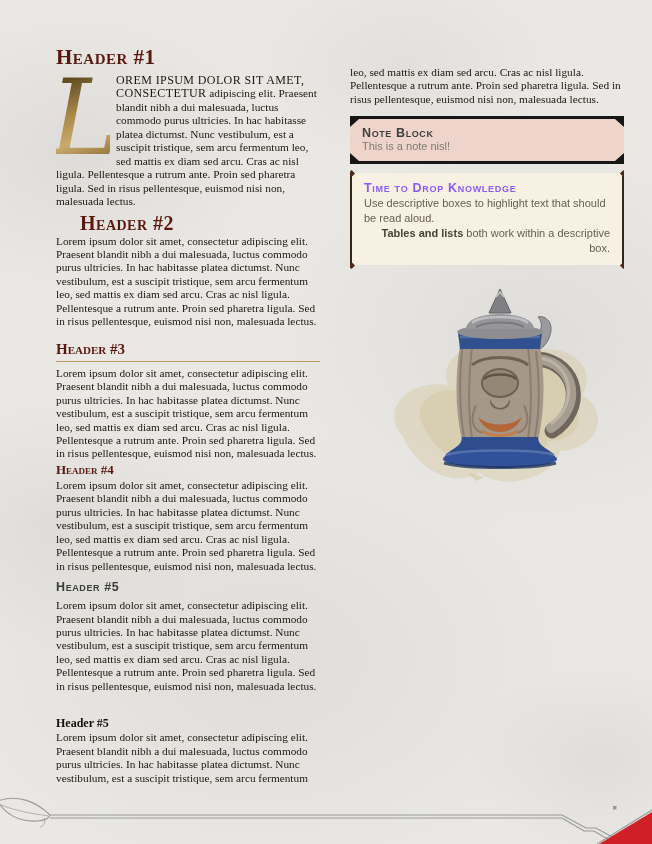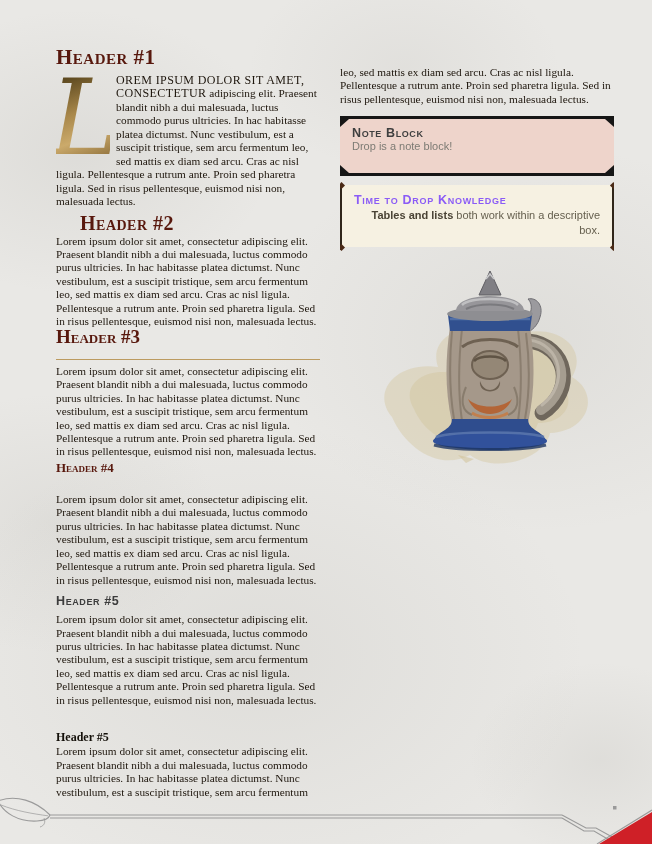--- a/index.html
+++ b/index.html
@@ -13,28 +13,28 @@
       radial-gradient(ellipse 300px 220px at 12% 18%, rgba(150,148,140,.14), transparent 65%),
       radial-gradient(ellipse 420px 300px at 82% 40%, rgba(148,146,138,.12), transparent 65%),
       radial-gradient(ellipse 500px 360px at 40% 78%, rgba(152,150,142,.13), transparent 65%),
       radial-gradient(ellipse 240px 160px at 62% 8%,  rgba(155,152,145,.10), transparent 65%),
       radial-gradient(ellipse 260px 200px at 8% 62%,  rgba(150,148,140,.12), transparent 65%),
       radial-gradient(ellipse 200px 150px at 92% 90%, rgba(148,146,138,.12), transparent 65%);
   }
 
   .col { position:absolute; overflow:hidden; }
   .col-left  { left:56px;  top:44px; width:264px; height:774px; padding-top:2px; }
-  .col-right { left:340px; top:66px; width:274px; height:720px; }
+  .col-right { left:350px; top:66px; width:274px; height:720px; }
 
   h1,h2,h3,h4 { font-variant:small-caps; color:#58180d; font-weight:bold; }
   h1 { font-size:21px; line-height:22px; letter-spacing:.5px; margin-bottom:6px; }
   h2 { font-size:20px; line-height:21px; letter-spacing:.5px; margin-top:4px; margin-bottom:1px; }
-  h3 { font-size:19px; line-height:16px; margin-top:0; margin-bottom:5px;
-       border-bottom:1.5px solid #bc9b60; padding-bottom:14px; }
-  h4 { font-size:13px; line-height:14px; margin-top:2px; margin-bottom:18px; }
+  h3 { font-size:15px; line-height:16px; margin-top:12px; margin-bottom:5px;
+       border-bottom:1.5px solid #bc9b60; padding-bottom:4px; }
+  h4 { font-size:13px; line-height:14px; margin-top:2px; margin-bottom:2px; }
   h5 { font-family:"Liberation Sans", sans-serif; font-variant:small-caps;
        font-size:12.5px; line-height:14px; color:#3c3c3c; letter-spacing:.6px;
        margin-top:7px; margin-bottom:5px; font-weight:bold; }
   h6 { font-size:12px; line-height:13px; color:#14100a; margin-top:24px; margin-bottom:1px; font-weight:bold; }
 
   p.body { font-size:11.3px; line-height:13.45px; color:#1e160d; margin-bottom:0; }
   p.body + h2 { margin-top:4px;margin-left:24px; }
 
   .dropcap-para { overflow:visible; }
   .dropcap {
@@ -52,21 +52,21 @@
   .lead-caps { text-transform:uppercase; font-size:12px; letter-spacing:.4px; }
 
   
   .note { margin-top:10px; position:relative; }
   .note-edge { height:3px; background:#161616; position:relative; }
   .note-edge .tri { position:absolute; width:0; height:0; display:block; }
   .tri-tl { left:0;  top:3px; border-top:8px solid #161616; border-right:9px solid transparent; }
   .tri-tr { right:0; top:3px; border-top:8px solid #161616; border-left:9px solid transparent; }
   .tri-bl { left:0;  bottom:3px; border-bottom:8px solid #161616; border-right:9px solid transparent; }
   .tri-br { right:0; bottom:3px; border-bottom:8px solid #161616; border-left:9px solid transparent; }
-  .note-body { background:#eed4cb; padding:7px 12px 20px 12px; }
+  .note-body { background:#eed4cb; padding:7px 12px 8px 12px; }
   .note-title { font-family:"Liberation Sans", sans-serif; font-variant:small-caps;
                 font-weight:bold; font-size:12.5px; line-height:14px; color:#3f3f3f; letter-spacing:.6px; }
   .note-text  { font-family:"Liberation Sans", sans-serif; font-size:11px; line-height:13px; color:#7d7b74; }
 
   
   .descbox { margin-top:9px; position:relative; background:#f6f1e2;
              border-left:2px solid #30261a; border-right:2px solid #30261a;
              padding:8px 12px 9px 12px; }
   .descbox .dot { position:absolute; width:5px; height:5px; background:#4a2a16; transform:rotate(45deg); }
   .dot-tl { left:-3.5px;  top:-2.5px; }
@@ -112,34 +112,35 @@
   <div class="col col-right">
     <p class="body">leo, sed mattis ex diam sed arcu. Cras ac nisl ligula. Pellentesque a rutrum ante. Proin sed pharetra ligula. Sed in risus pellentesque, euismod nisi non, malesuada lectus.</p>
 
     <div class="note">
       <div class="note-edge">
         <i class="tri tri-tl"></i>
         <i class="tri tri-tr"></i>
       </div>
       <div class="note-body">
         <div class="note-title">Note Block</div>
-        <div class="note-text">Drop is a note block!</div>
+        <div class="note-text">This is a note nisl!</div>
       </div>
       <div class="note-edge">
         <i class="tri tri-bl"></i>
         <i class="tri tri-br"></i>
       </div>
     </div>
 
     <div class="descbox">
       <span class="dot dot-tl"></span>
       <span class="dot dot-tr"></span>
       <span class="dot dot-bl"></span>
       <span class="dot dot-br"></span>
       <div class="desc-title">Time to Drop Knowledge</div>
+      <div class="desc-text">Use descriptive boxes to highlight text that should be read aloud.</div>
       <div class="desc-text indent"><b>Tables and lists</b><span> both work within a descriptive box.</span></div>
     </div>
 
     
     <svg class="stein-figure" viewBox="0 0 250 215">
 
       <path d="M30,148 C8,122 36,92 76,98 C64,62 116,48 148,68 C192,50 228,78 210,108 C238,124 228,162 188,164 C182,192 130,204 108,186 C78,202 44,180 30,148 Z" fill="#d5c69d" opacity="0.42"></path>
       <path d="M52,140 C38,118 60,98 92,104 C86,76 128,66 150,82 C184,70 208,92 196,114 C216,128 206,154 176,154 C170,176 132,184 114,170 C90,182 62,164 52,140 Z" fill="#cfbf92" opacity="0.35"></path>
       <path d="M96,186 L112,190 L104,194 Z" fill="#cfbf92" opacity="0.5"></path>
 

